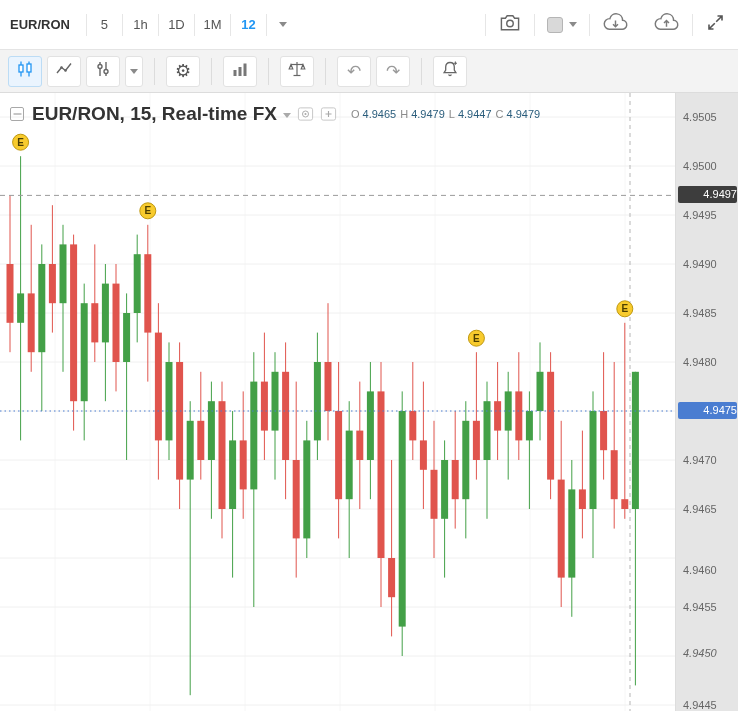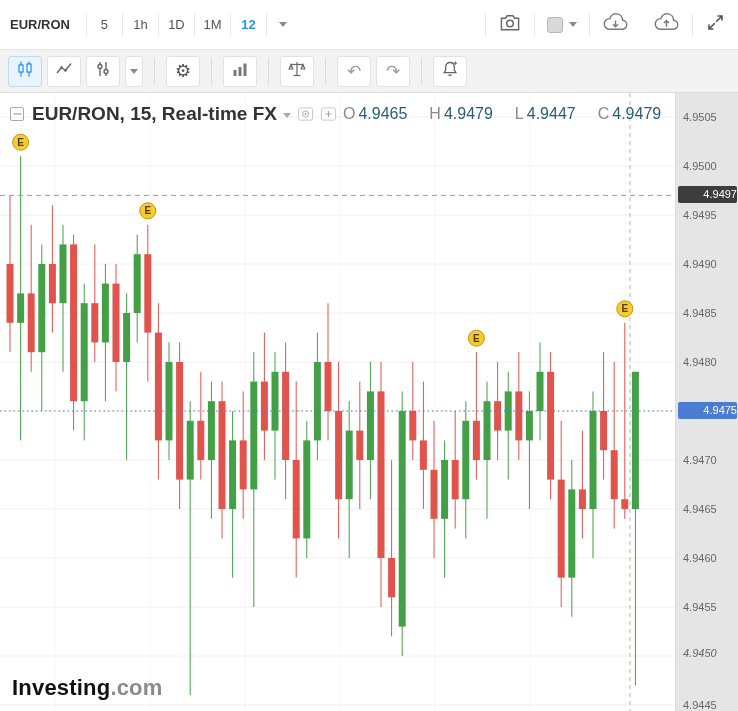--- a/index.html
+++ b/index.html
@@ -31,21 +31,21 @@
   #chart-svg{position:absolute;left:0;top:0;cursor:crosshair}
   .price-axis{position:absolute;left:675px;top:0;width:63px;height:634px;background:#e5e5e5;border-left:1px solid #ddd;cursor:ns-resize}
   .tick{position:absolute;left:7px;font-size:11px;color:#666;height:16px;line-height:16px}
   .price-label{position:absolute;left:2px;width:59px;color:#fff;font-size:11px;text-align:right;height:17px;line-height:17px;border-radius:2px}
 
   
   .legend{position:absolute;left:8px;top:10px;display:flex;align-items:center;gap:6px;white-space:nowrap}
   .legend-title{font-size:19px;font-weight:bold;color:#333}
   .legend-caret{border-top-color:#aaa;margin-top:2px}
   .mini-icon{display:inline-flex;cursor:pointer;opacity:.85}
-  .ohlc{display:flex;gap:22px;margin-left:0;font-size:16px}
+  .ohlc{display:flex;gap:4px;margin-left:8px;font-size:11px}
   .ohlc .lab{color:#8a8a8a;margin-right:3px}
   .ohlc b{color:#2a5d7c;font-weight:normal}
 
   
   .watermark{position:absolute;left:12px;bottom:26px;font-size:22px;font-weight:bold;color:#111;letter-spacing:.2px}
   .watermark .dom{color:#8a8a8a}
 
   .bottom-strip{position:absolute;left:0;bottom:0;width:738px;height:8px;background:#f3f3f3;border-top:1px solid #d8d8d8}
 </style>
 </head>
@@ -487,21 +487,21 @@
   <div class="price-axis" id="price-axis">
       <div class="tick" style="top: 16px;">4.9505</div>
       <div class="tick" style="top: 65px;">4.9500</div>
       <div class="tick" style="top: 114px;">4.9495</div>
       <div class="tick" style="top: 163px;">4.9490</div>
       <div class="tick" style="top: 212px;">4.9485</div>
       <div class="tick" style="top: 261px;">4.9480</div>
       <div class="tick" style="top: 310px;">4.9475</div>
       <div class="tick" style="top: 359px;">4.9470</div>
       <div class="tick" style="top: 408px;">4.9465</div>
-      <div class="tick" style="top: 457px;">4.9460</div>
+      <div class="tick" style="top: 469px;">4.9460</div>
       <div class="tick" style="top: 506px;">4.9455</div>
       <div class="tick" style="top: 552px; font-style: italic;">4.9450</div>
       <div class="tick" style="top: 604px;">4.9445</div>
       <div class="price-label" style="top: 93.4px; background: rgb(61, 61, 61);">4.9497</div>
       <div class="price-label" style="top: 309px; background: rgb(74, 125, 209);">4.9475</div>
     </div>
 
   <div class="legend">
     <span class="mini-icon">
       <svg width="18" height="18" viewBox="0 0 18 18">
@@ -525,18 +525,15 @@
         </svg>
     </span>
     <span class="ohlc">
       <span><span class="lab">O</span><b>4.9465</b></span>
       <span><span class="lab">H</span><b>4.9479</b></span>
       <span><span class="lab">L</span><b>4.9447</b></span>
       <span><span class="lab">C</span><b>4.9479</b></span>
     </span>
   </div>
 
-  <div class="watermark">
-    <span>Investing</span><span class="dom">.com</span>
-  </div>
 
   <div class="bottom-strip"></div>
 </div>
 
 </body></html>

